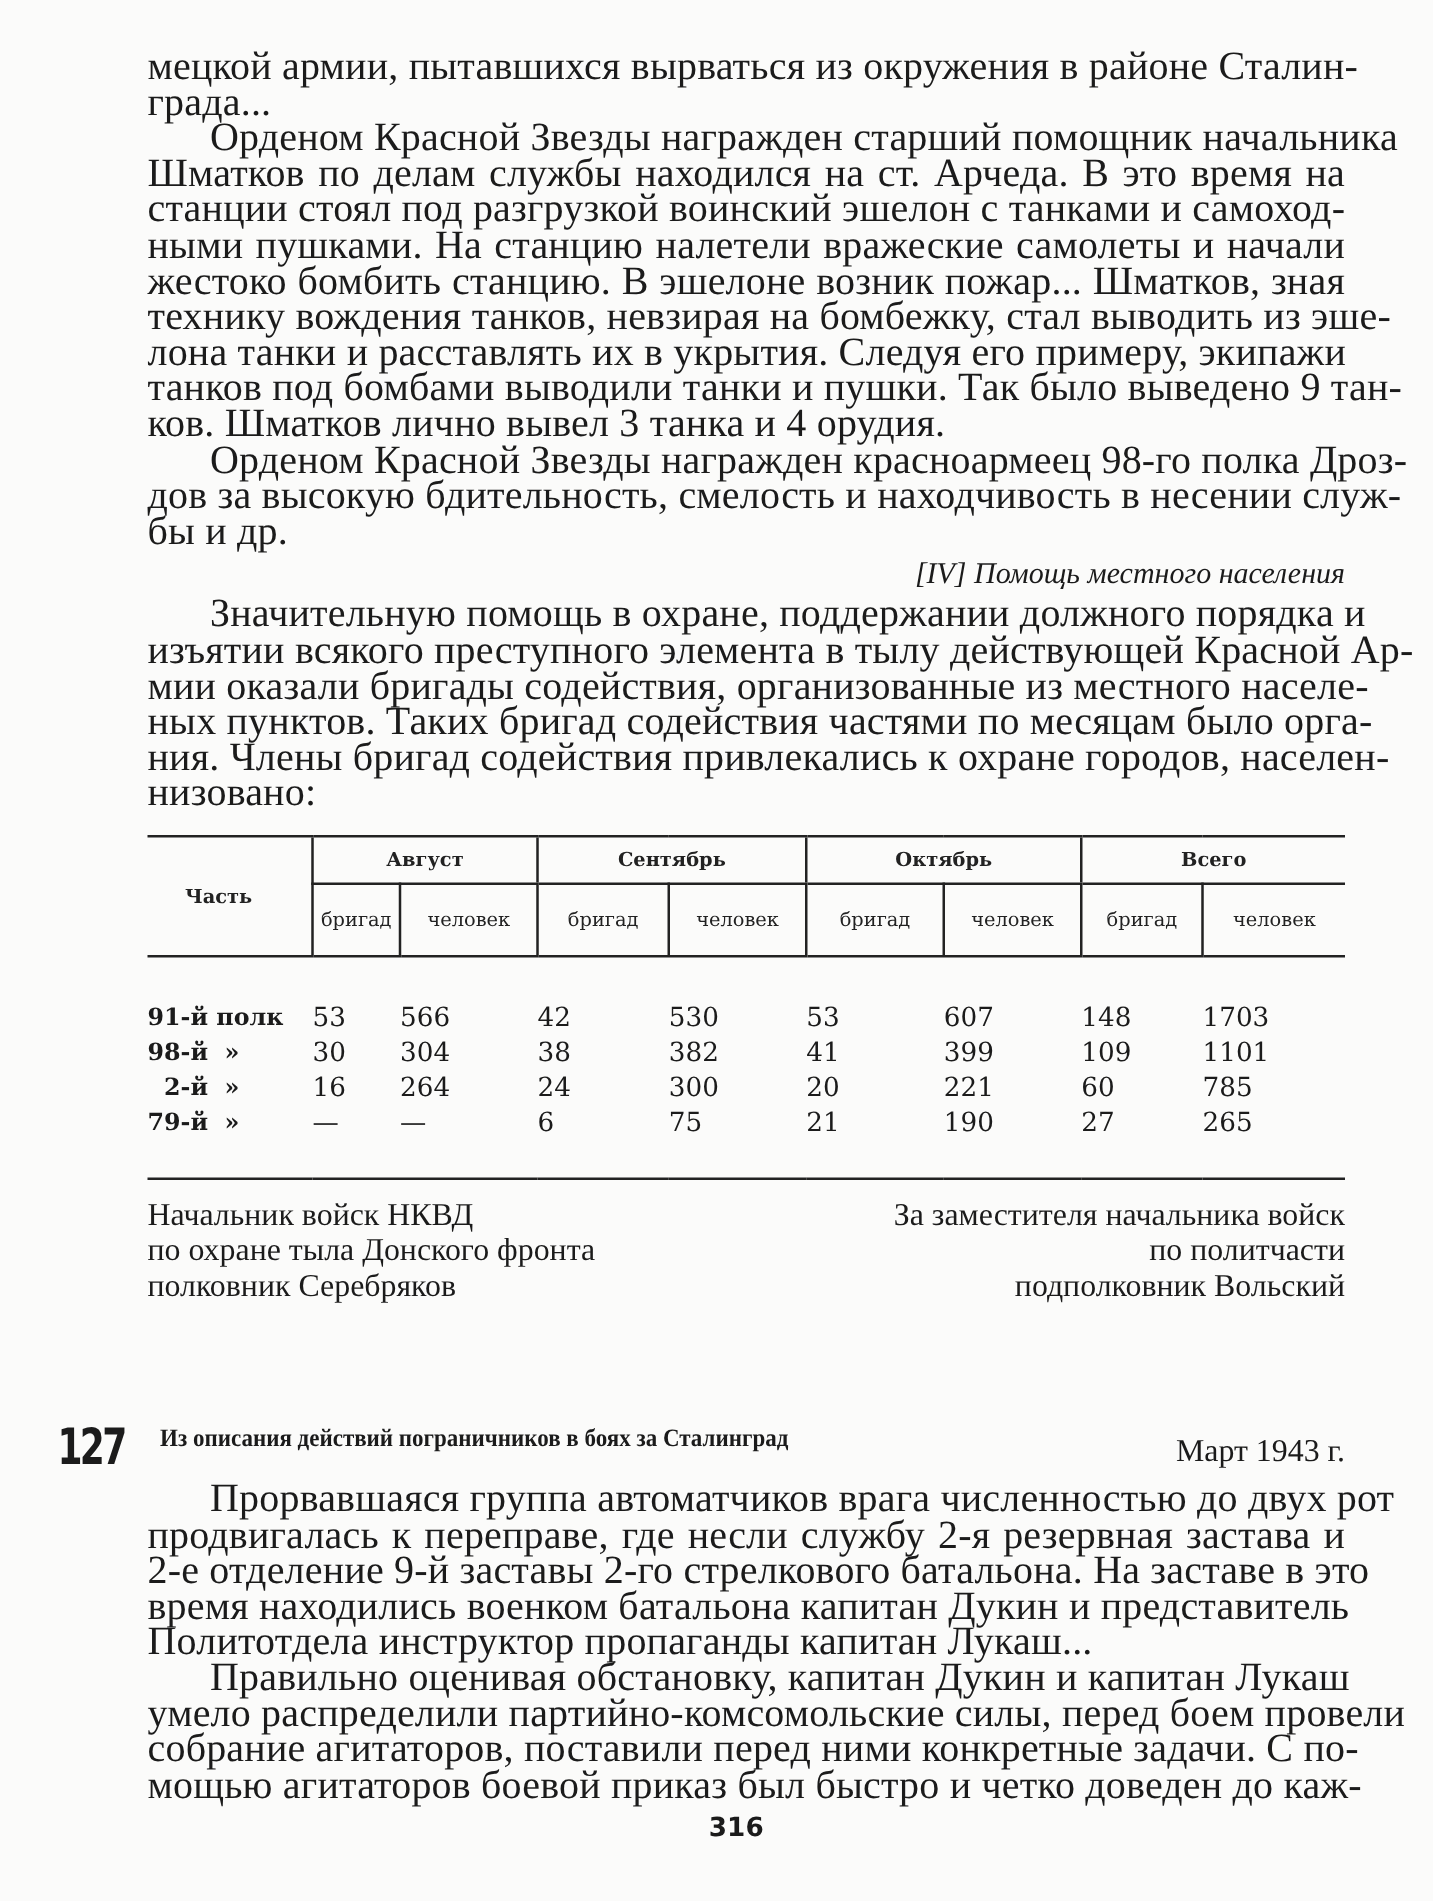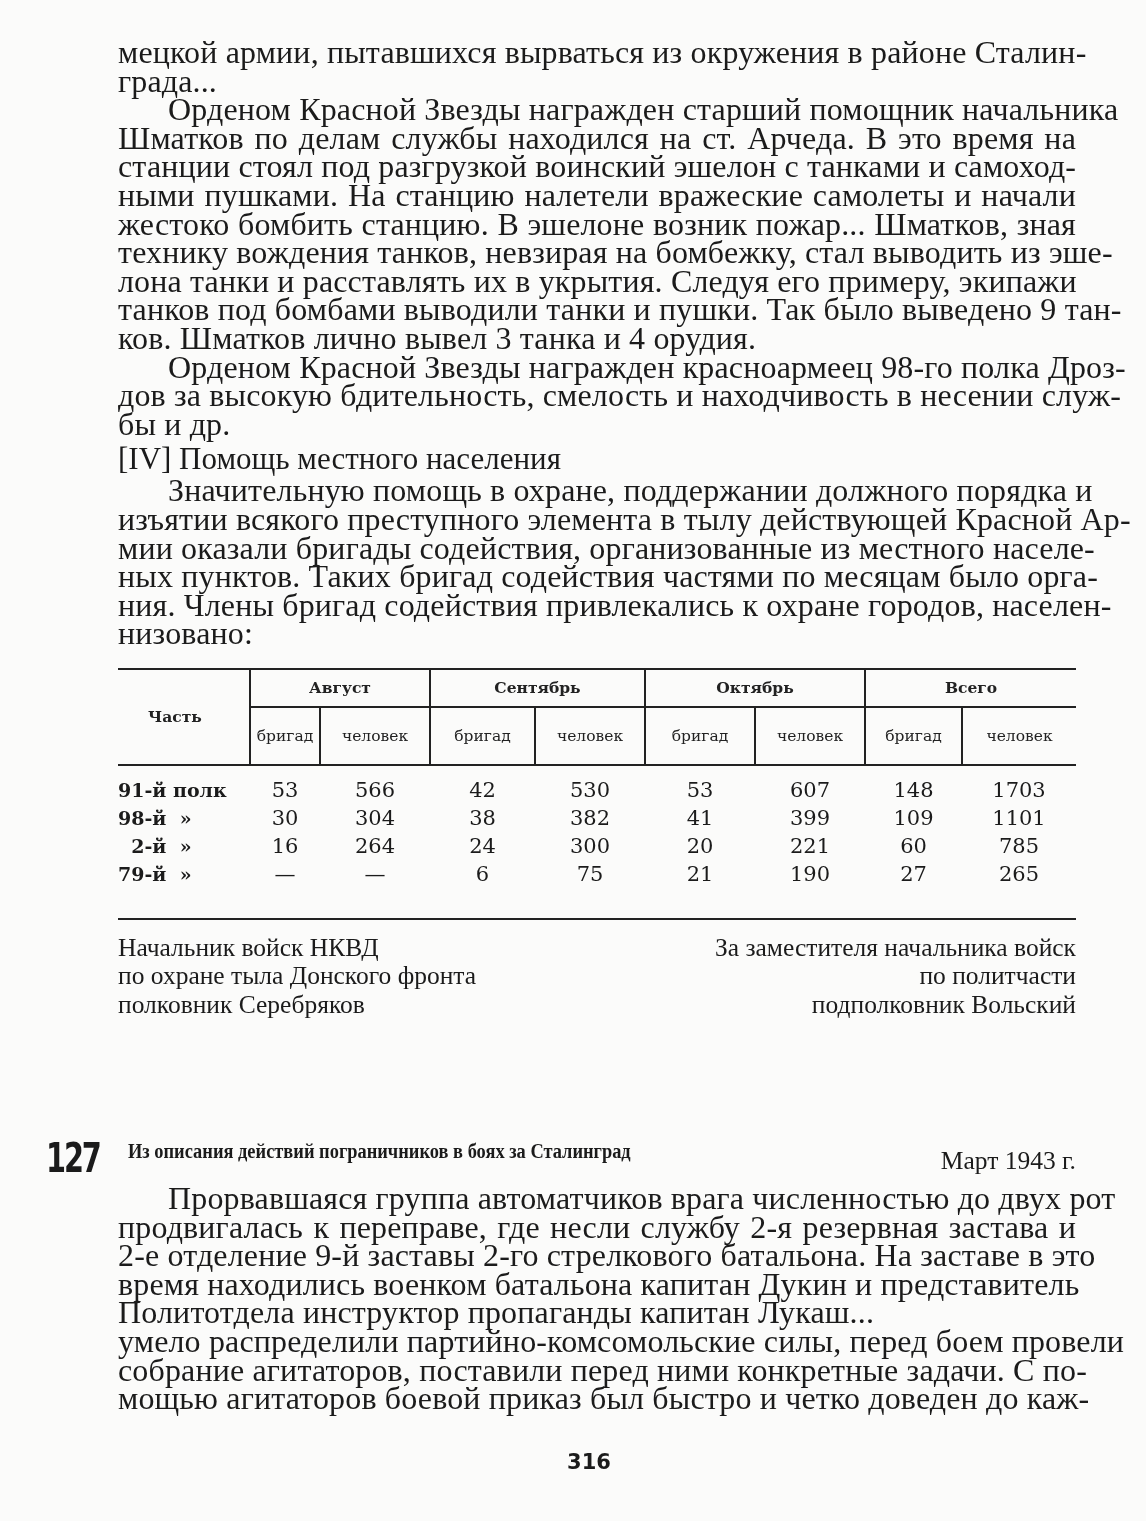--- a/index.html
+++ b/index.html
@@ -5,32 +5,32 @@
   html, body { margin: 0; padding: 0; }
   body {
     width: 1146px; height: 1521px; background: #fbfbfa; position: relative;
     overflow: hidden; color: #1b1b1b;
     font-family: "Liberation Serif", "DejaVu Serif", serif;
   }
   .page { position: absolute; left: 118px; top: 38px; width: 958px; }
   .p { font-size: 32px; line-height: 28.6px; text-align: justify; margin: 0; letter-spacing: 0.15px; }
   .line { display: block; text-align: justify; text-align-last: justify; height: 28.6px; white-space: nowrap; }
   .line.last { text-align-last: left; }
-  .heading { text-align: left; font-size: 31px; line-height: 30px; margin: 6px 0 2px 0; }
+  .heading { text-align: right; font-size: 24px; line-height: 30px; margin: 6px 0 2px 0; font-style: italic; }
 
   table.stats { border-collapse: collapse; width: 958px; margin-top: 20px;
     font-family: "DejaVu Serif", serif; font-size: 16px; }
   table.stats th { font-weight: bold; font-size: 15.5px; padding: 0; color: #222; margin-left: 42px; }
   table.stats thead tr.r1 th { height: 36px; border-top: 2.5px solid #222; }
   table.stats thead tr.r2 th { height: 56px; border-bottom: 2.5px solid #222; font-weight: normal; }
   table.stats .vl { border-left: 2px solid #222; }
   table.stats .month { border-bottom: 2px solid #222; }
-  table.stats td { font-size: 21px; height: 28px; padding: 0; text-align: center; }
+  table.stats td { font-size: 21px; height: 28px; padding: 0; }
   table.stats td.part { text-align: left; font-weight: bold; font-size: 19px; }
-  table.stats tbody tr:first-child td { padding-top: 10px; }
+  table.stats tbody tr:first-child td { padding-top: 34px; }
   table.stats tbody tr:last-child td { padding-bottom: 30px; border-bottom: 2.5px solid #222; }
 
   .sign { position: relative; height: 90px; margin-top: 14px; font-size: 25.5px; line-height: 28.6px; }
   .sign .left { position: absolute; left: 0; top: 0; }
   .sign .right { position: absolute; right: 0; top: 0; text-align: right; }
 
   .doc-head { position: absolute; left: 0; top: 1136px; width: 1076px; height: 40px; }
   .doc-num { position: absolute; left: 46px; top: 0; font-family: "DejaVu Sans", sans-serif;
     font-weight: bold; font-size: 40px; letter-spacing: -3px; transform: scaleX(0.72); transform-origin: left top; line-height: 44px; }
   .doc-title { position: absolute; left: 128px; top: 4px; font-weight: bold; font-size: 20px;
@@ -181,19 +181,20 @@
 
 <div class="body2">
   <div class="p">
     <span class="line" style="padding-left:50px">Прорвавшаяся группа автоматчиков врага численностью до двух рот</span>
     <span class="line">продвигалась к переправе, где несли службу 2-я резервная застава и</span>
     <span class="line">2-е отделение 9-й заставы 2-го стрелкового батальона. На заставе в это</span>
     <span class="line">время находились военком батальона капитан Дукин и представитель</span>
     <span class="line last">Политотдела инструктор пропаганды капитан Лукаш...</span>
   </div>
   <div class="p">
+    <span class="line" style="padding-left:50px">Правильно оценивая обстановку, капитан Дукин и капитан Лукаш</span>
     <span class="line">умело распределили партийно-комсомольские силы, перед боем провели</span>
     <span class="line">собрание агитаторов, поставили перед ними конкретные задачи. С по-</span>
     <span class="line">мощью агитаторов боевой приказ был быстро и четко доведен до каж-</span>
   </div>
 </div>
 
 <div class="page-num">316</div>
 
 </body></html>

